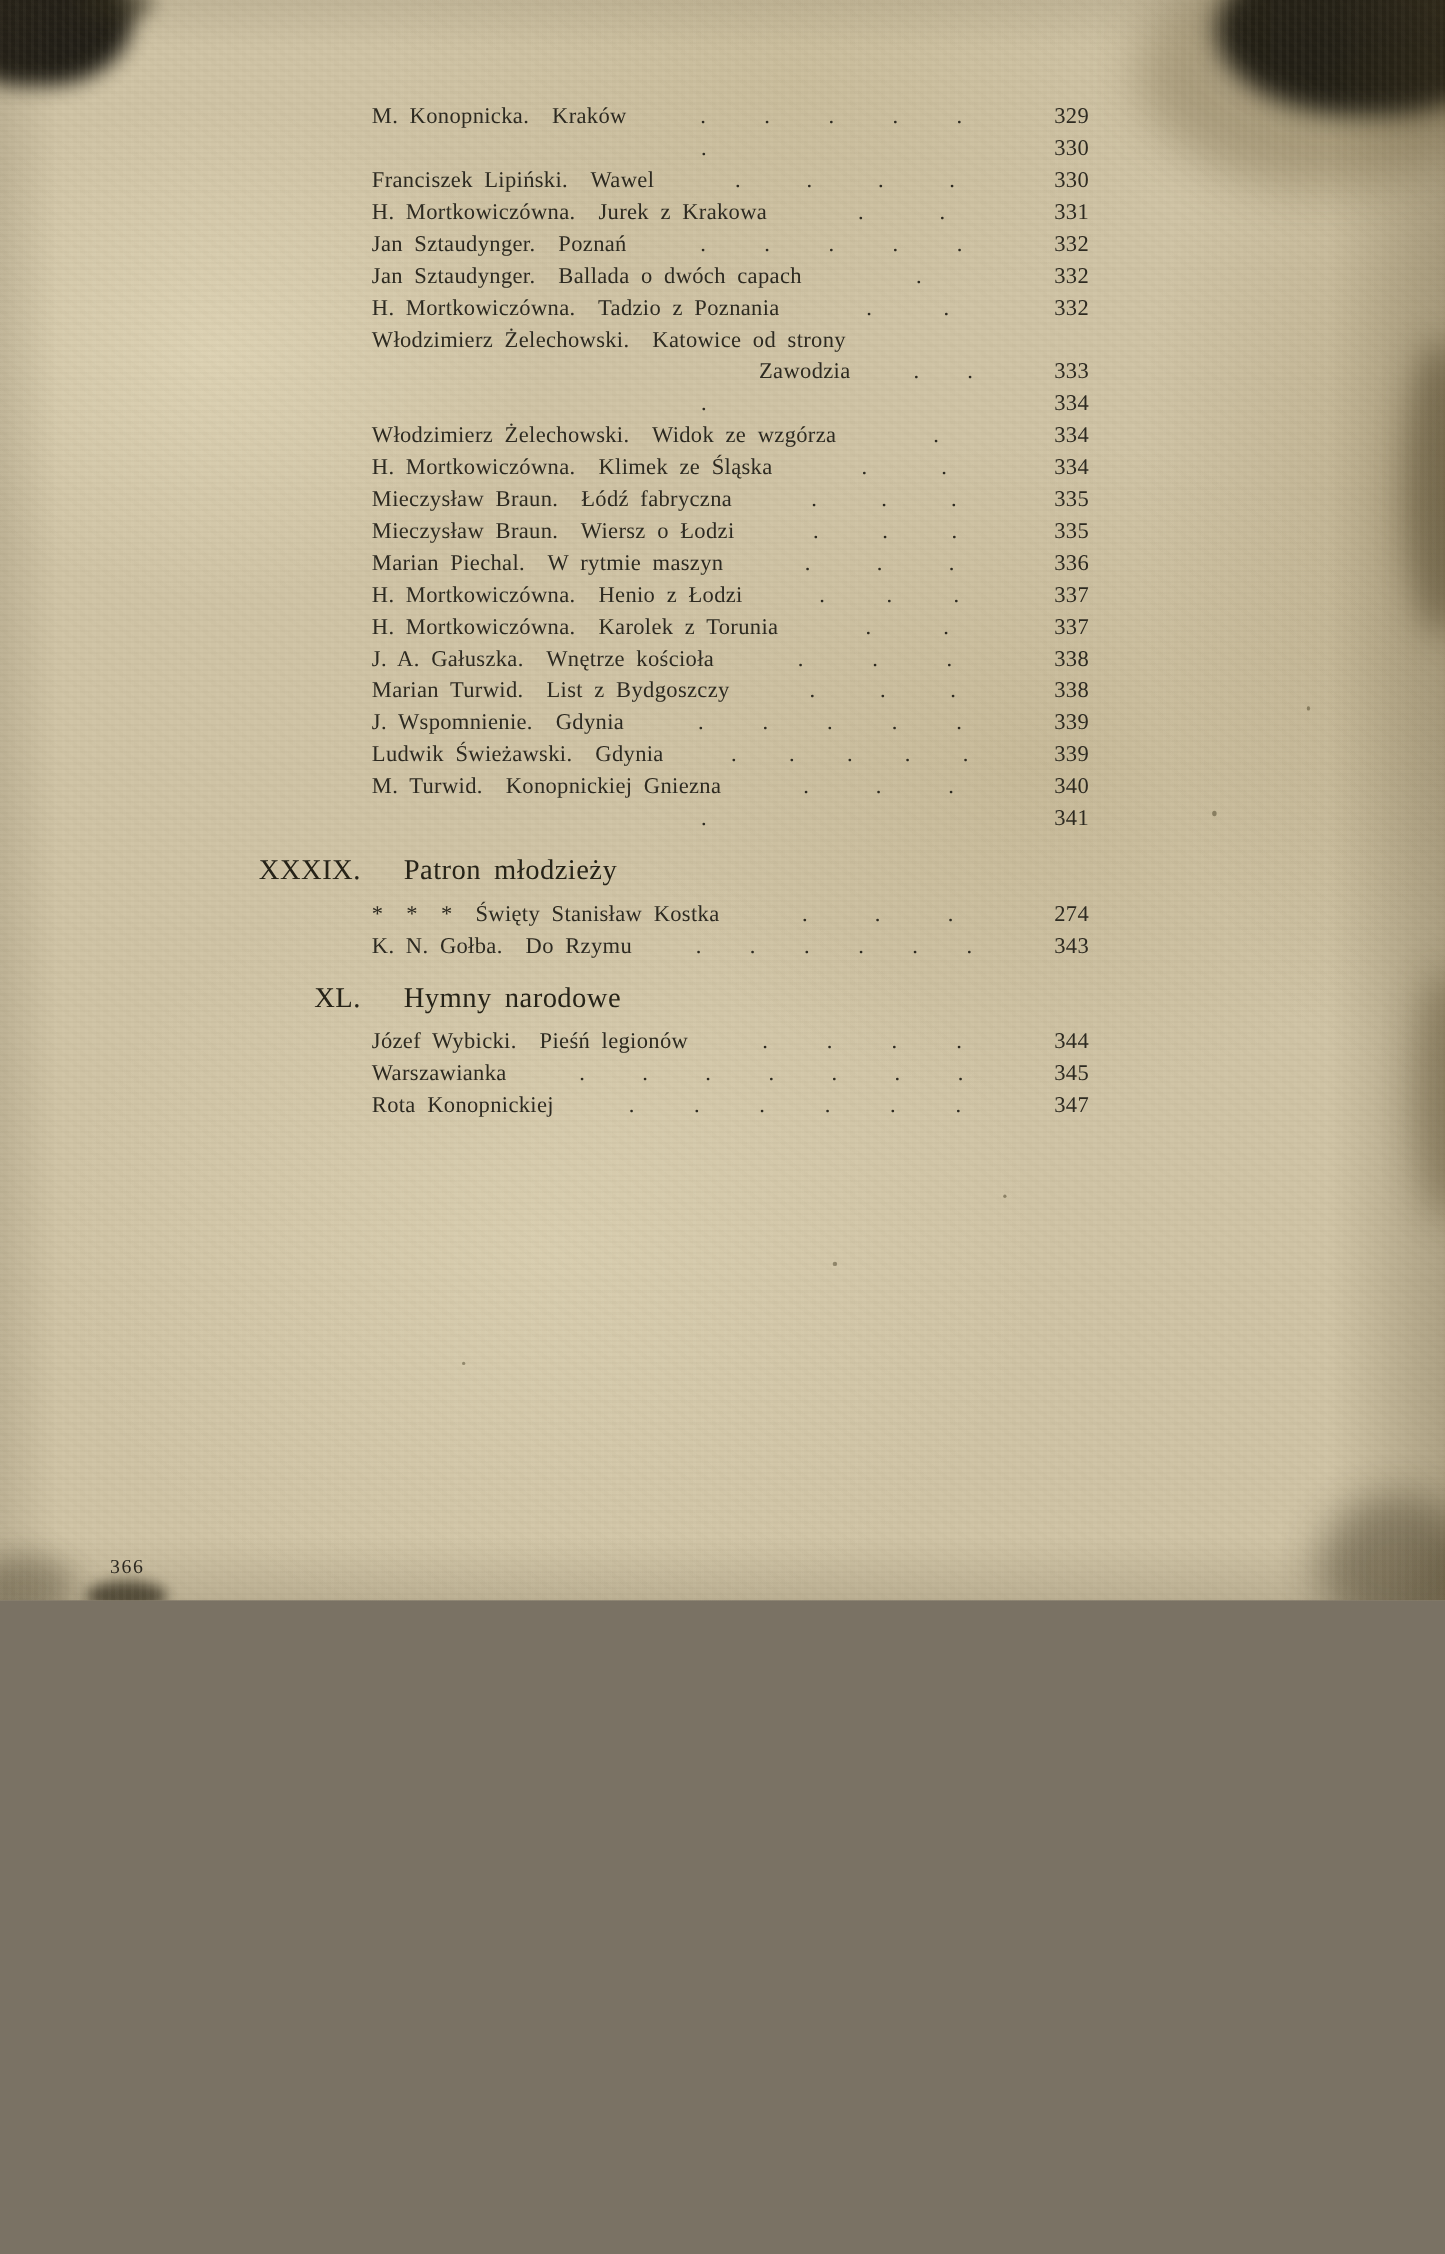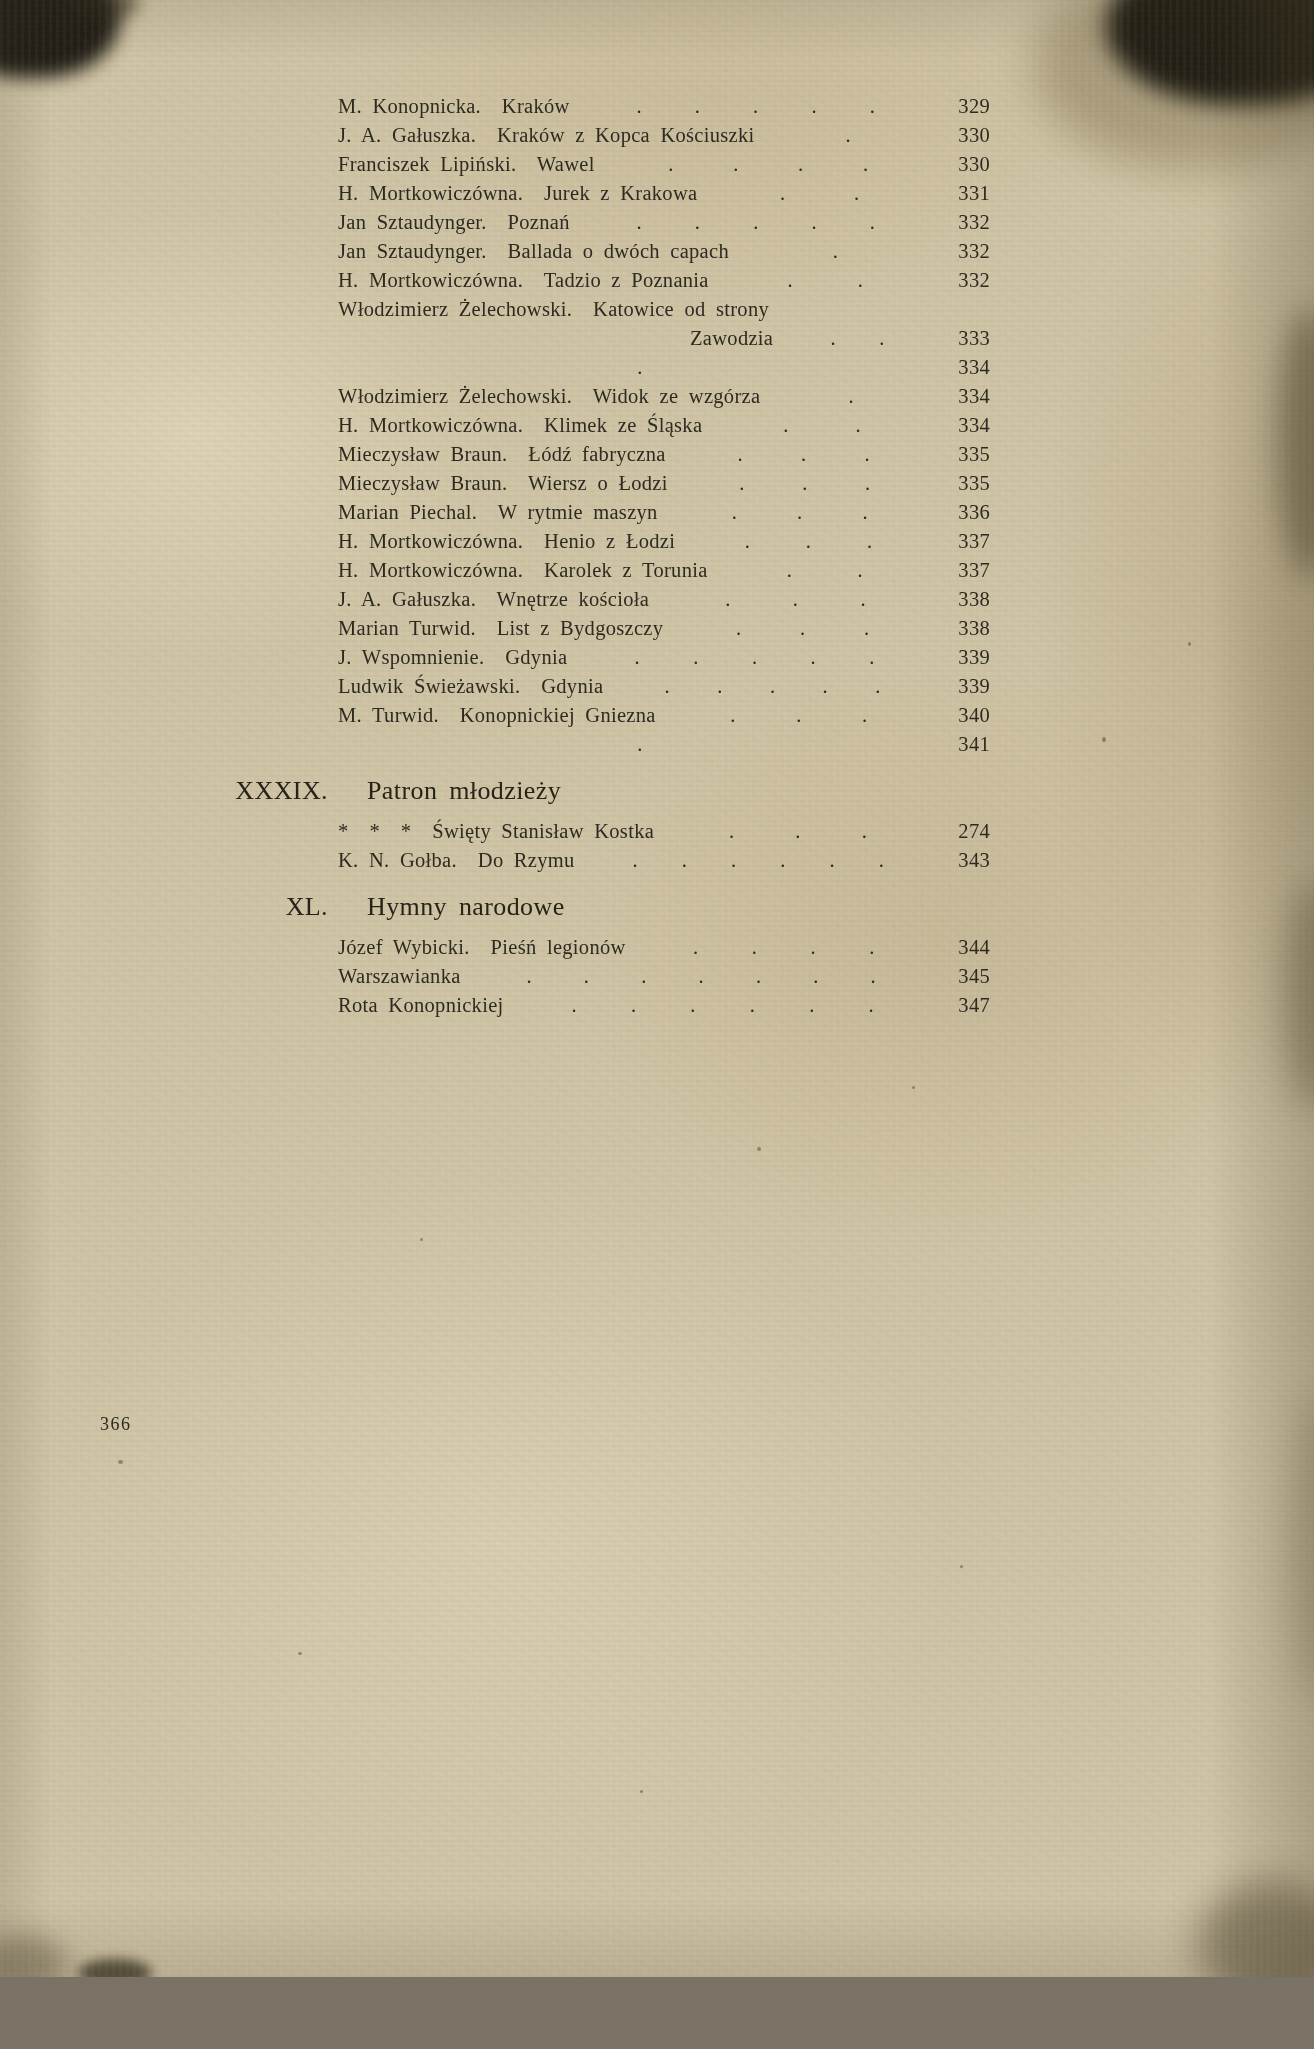--- a/index.html
+++ b/index.html
@@ -1,19 +1,19 @@
 <!DOCTYPE html>
 <html><head>
 <meta charset="utf-8">
 <style>
   html,body{margin:0;padding:0;}
   body{background:#7a7264;}
   .page{
     position:relative;
-    width:1314px;height:1977px;
+    width:1314px;height:1455px;
     margin:0 auto;
     overflow:hidden;
     font-family:"Liberation Serif","DejaVu Serif",serif;
     color:#2d2a21;
     background:
       radial-gradient(ellipse 420px 320px at 15% 22%, rgba(238,228,198,0.45), transparent 70%),
       radial-gradient(ellipse 520px 420px at 72% 48%, rgba(178,162,122,0.30), transparent 72%),
       radial-gradient(ellipse 640px 520px at 38% 78%, rgba(230,220,190,0.40), transparent 70%),
       radial-gradient(ellipse 340px 680px at 98% 32%, rgba(150,133,95,0.32), transparent 75%),
       radial-gradient(ellipse 500px 300px at 55% 5%, rgba(190,176,138,0.35), transparent 75%),
@@ -99,21 +99,20 @@
         <span class="leader">
           <span>.</span>
           <span>.</span>
           <span>.</span>
           <span>.</span>
           <span>.</span>
         </span>
         <span class="pagenum">329</span>
       </div>
       <div class="row">
-        <span class="etext">J. A. Gałuszka.  Kraków z Kopca Kościuszki</span>
         <span class="leader">
           <span>.</span>
         </span>
         <span class="pagenum">330</span>
       </div>
       <div class="row">
         <span class="etext">Franciszek Lipiński.  Wawel</span>
         <span class="leader">
           <span>.</span>
           <span>.</span>

